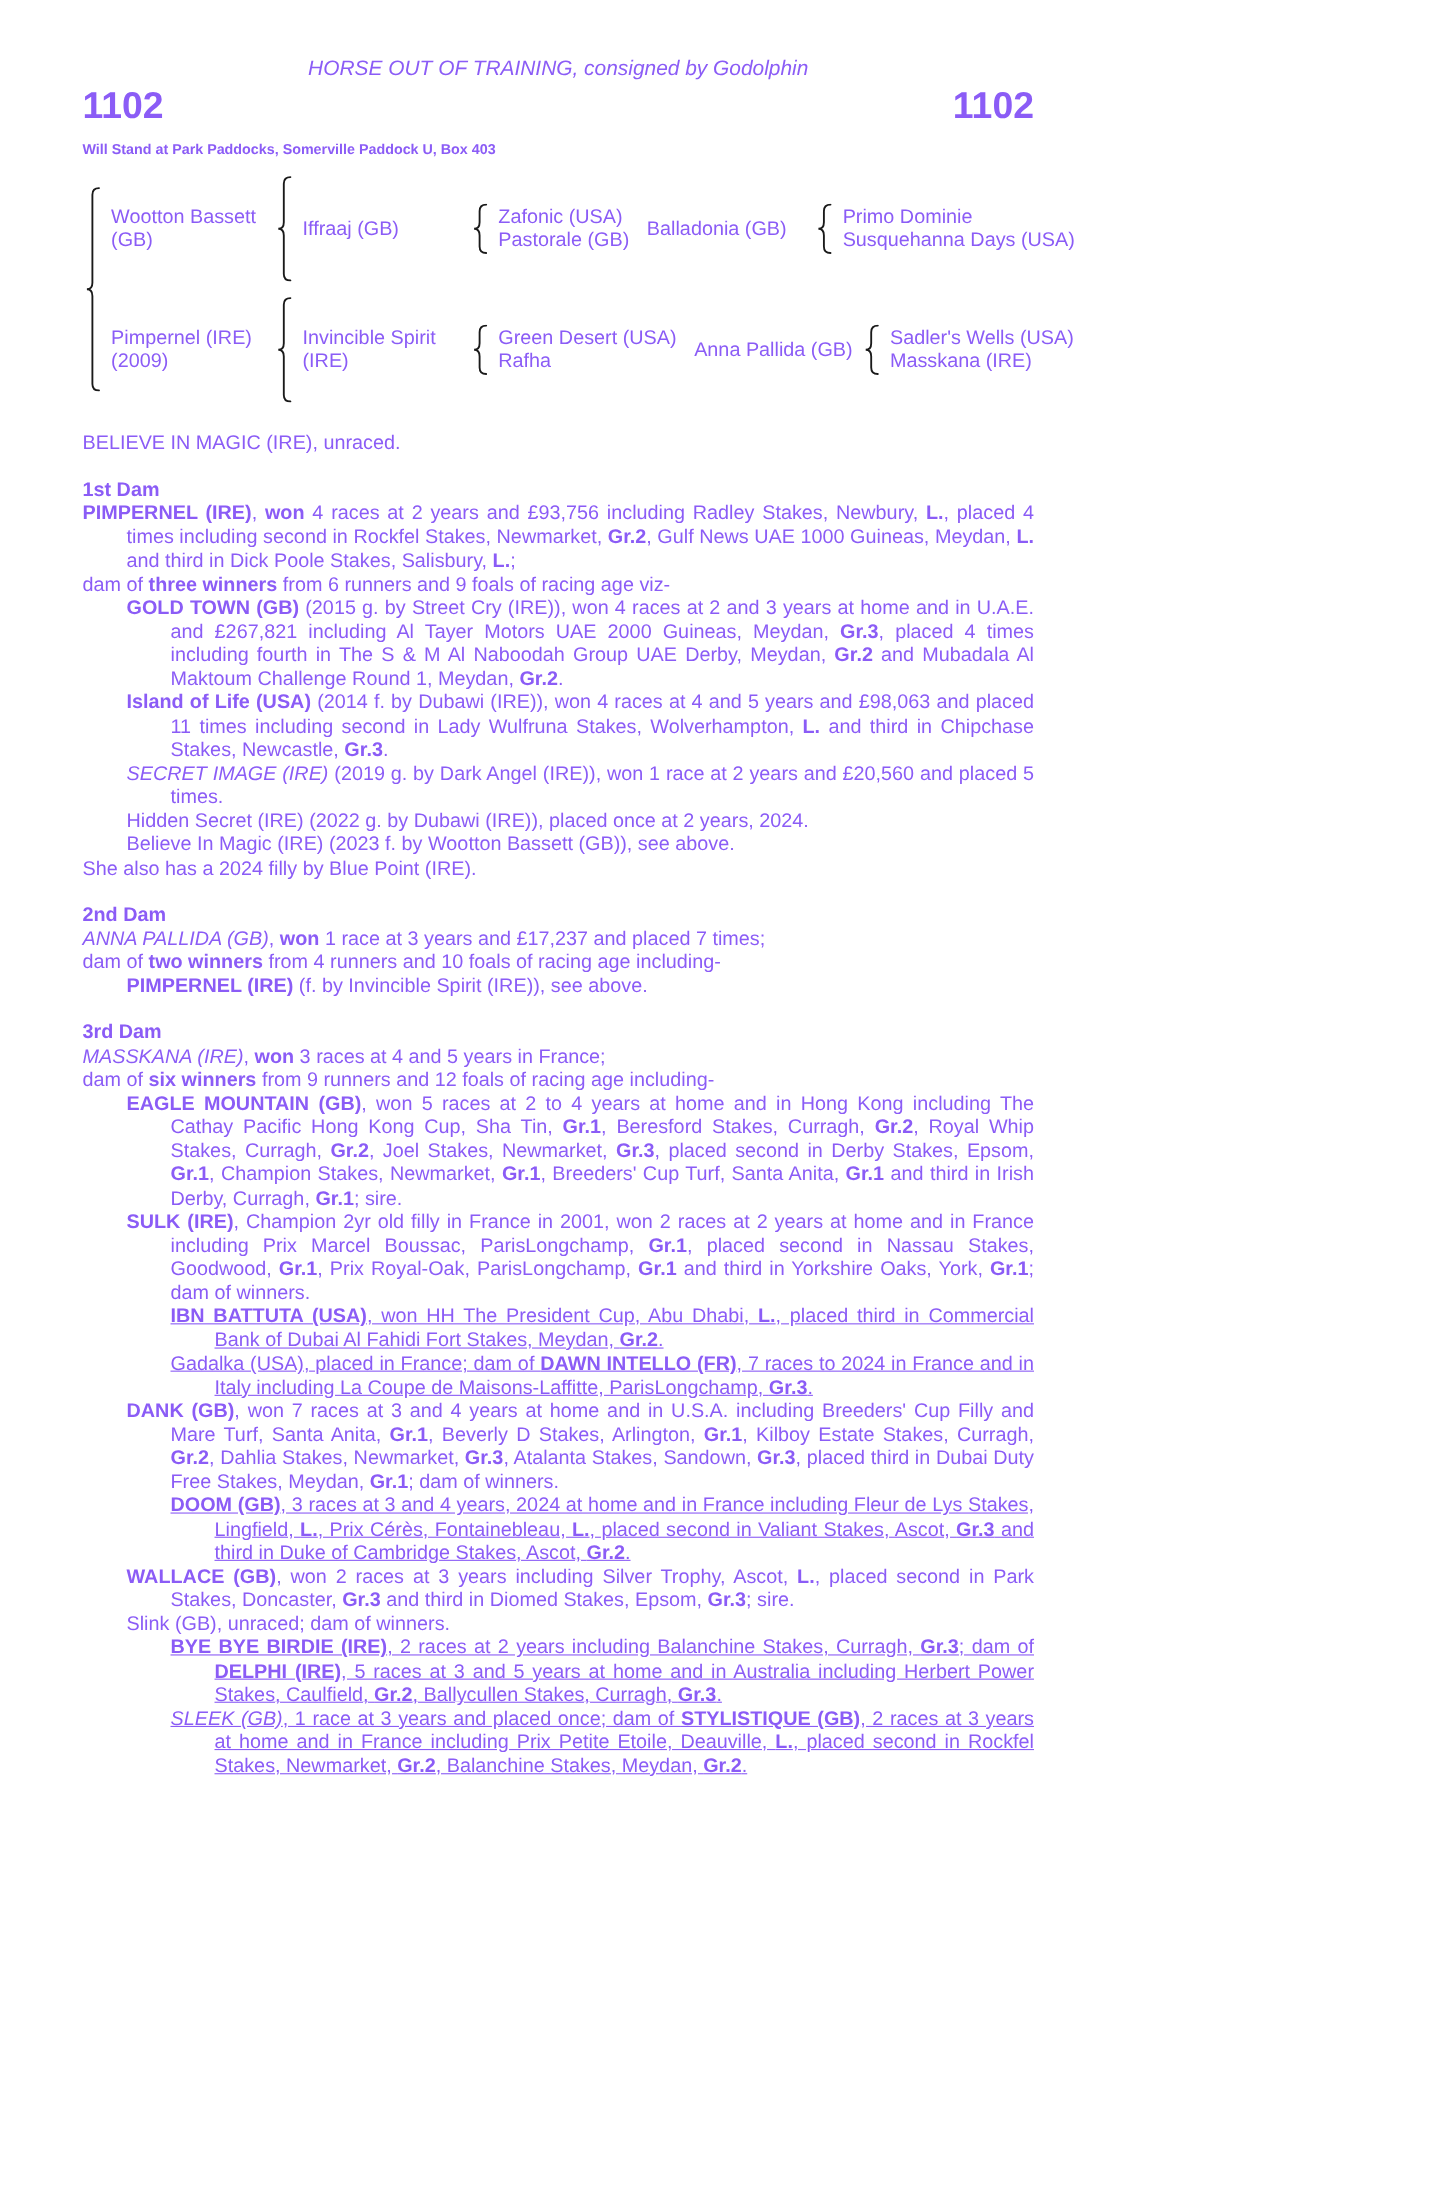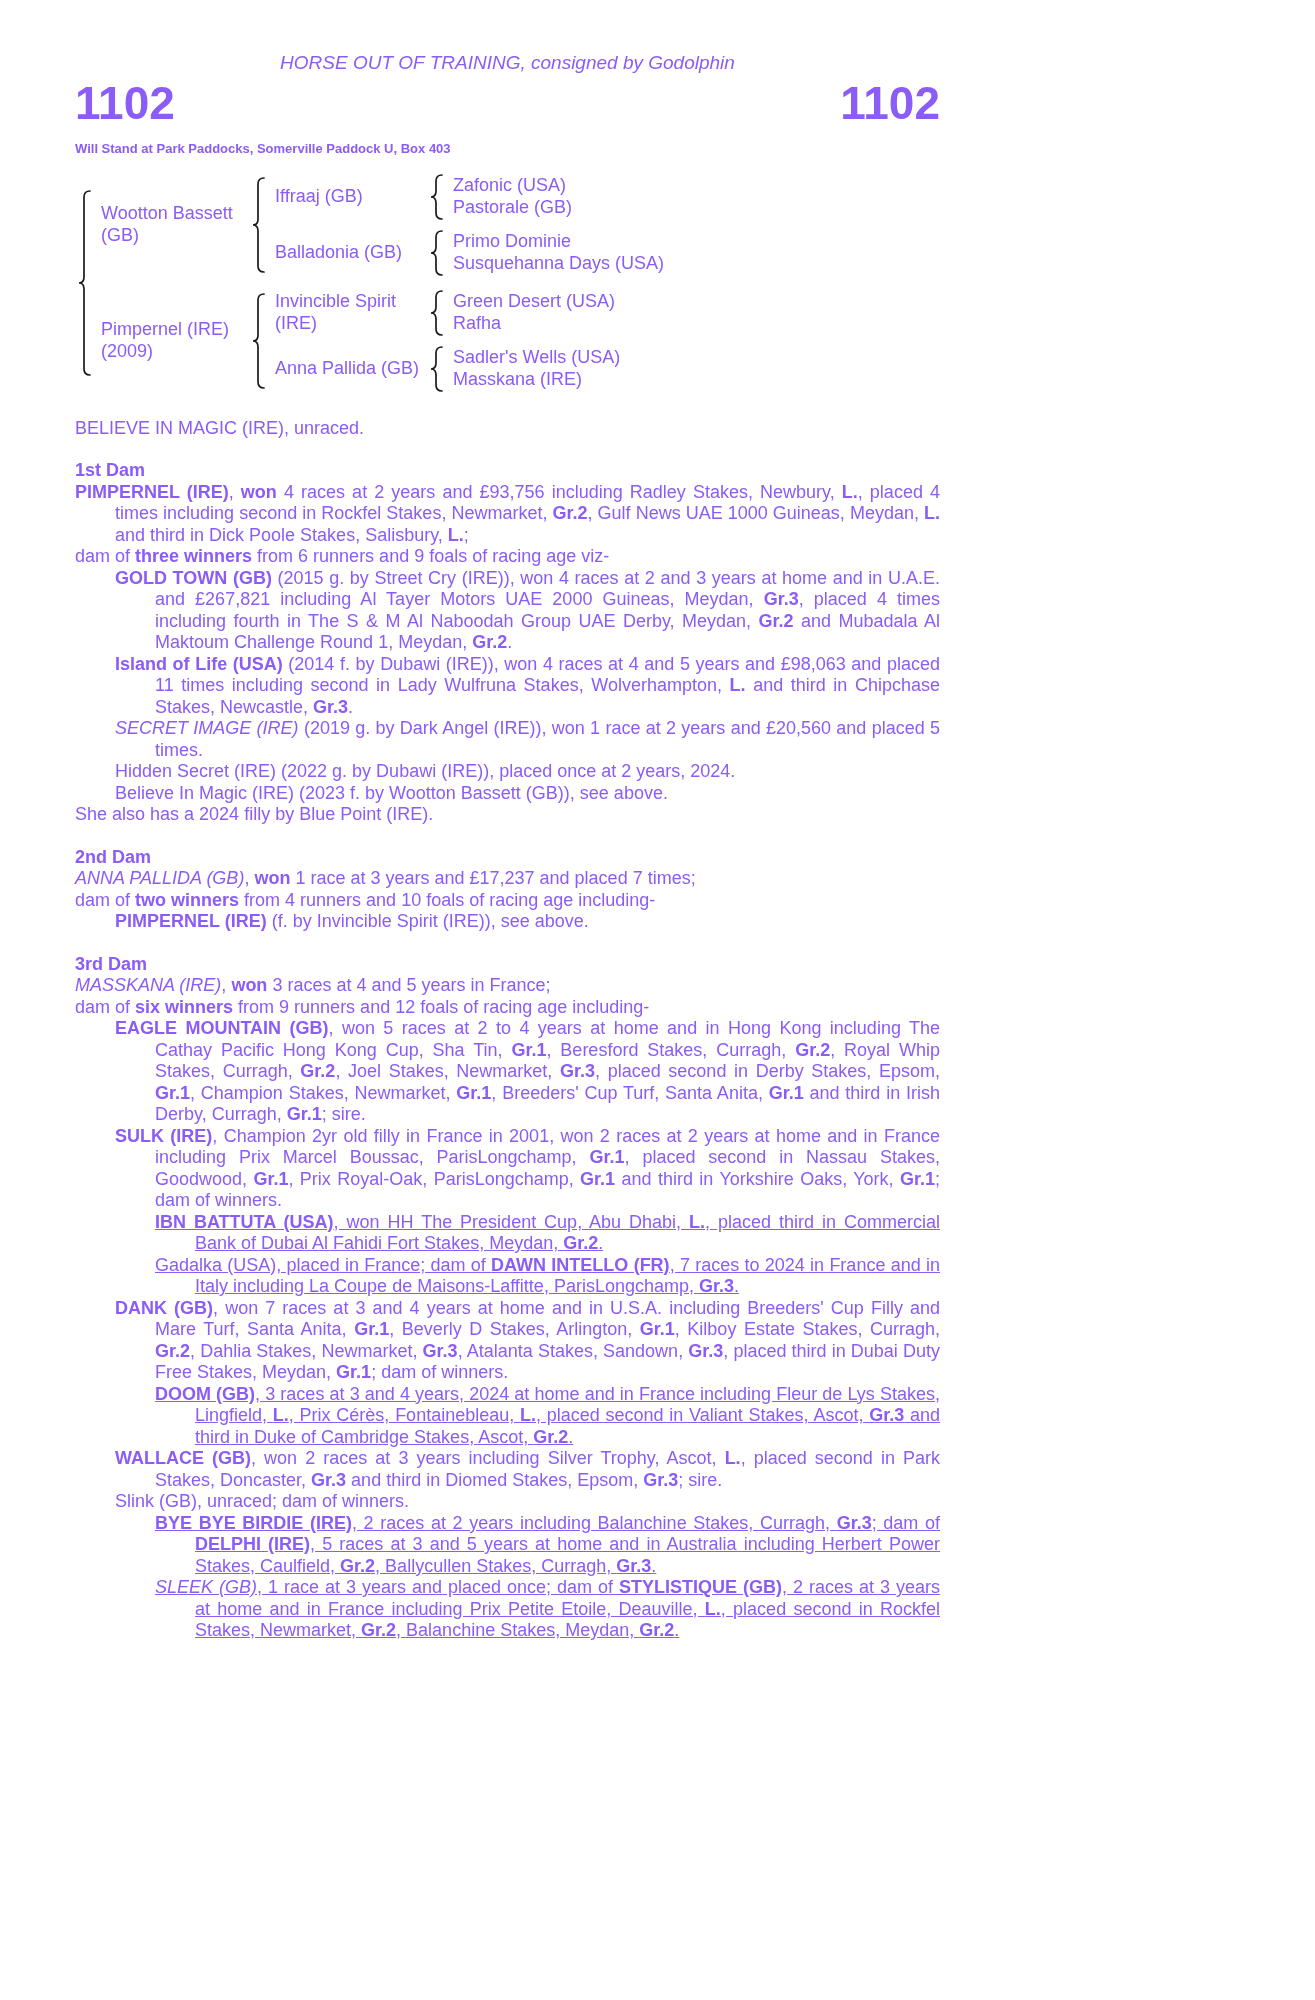--- a/index.html
+++ b/index.html
@@ -10,32 +10,32 @@
     box-sizing:border-box;
     padding:52px 375px 0 75px;
     background:#ffffff;
     color:#8b5cf6;
     font-family:"Liberation Sans","DejaVu Sans",sans-serif;
     font-size:18px;
     line-height:21.5px;
   }
   .consign{text-align:center;font-style:italic;font-size:19px;}
   .lot-row{display:flex;justify-content:space-between;align-items:baseline;
-           font-weight:bold;font-size:46px;line-height:1.1;margin-top:4px;}
+           font-weight:bold;font-size:34px;line-height:1.1;margin-top:4px;}
   .stand{font-weight:bold;font-size:13px;margin-top:10px;}
 
   
   .pedigree{display:flex;align-items:center;margin-top:14px;}
   .ped-info{width:222px;flex:0 0 auto;}
   .ped-info .horse-name{font-weight:bold;}
   .brace{flex:0 0 auto;display:flex;align-items:center;padding:0 2px;}
   .ped-tree{display:flex;flex-direction:column;gap:14px;}
   .ped-half{display:flex;align-items:center;}
   .parent-name{width:148px;flex:0 0 auto;padding-left:6px;}
-  .gp-col{display:flex;flex-direction:column;gap:10px;}
+  .gp-col{display:flex;flex-direction:row;gap:10px;}
   .gp-unit{display:flex;align-items:center;}
   .gp-name{width:152px;flex:0 0 auto;padding-left:6px;}
   .ggp-col{padding-left:6px;}
   .ggp{white-space:nowrap;}
 
   
   .bodytext{margin-top:26px;text-align:justify;}
   .bodytext p{margin:0;}
   p.hang0{padding-left:40px;text-indent:-40px;}
   p.hang1{padding-left:80px;text-indent:-40px;}

